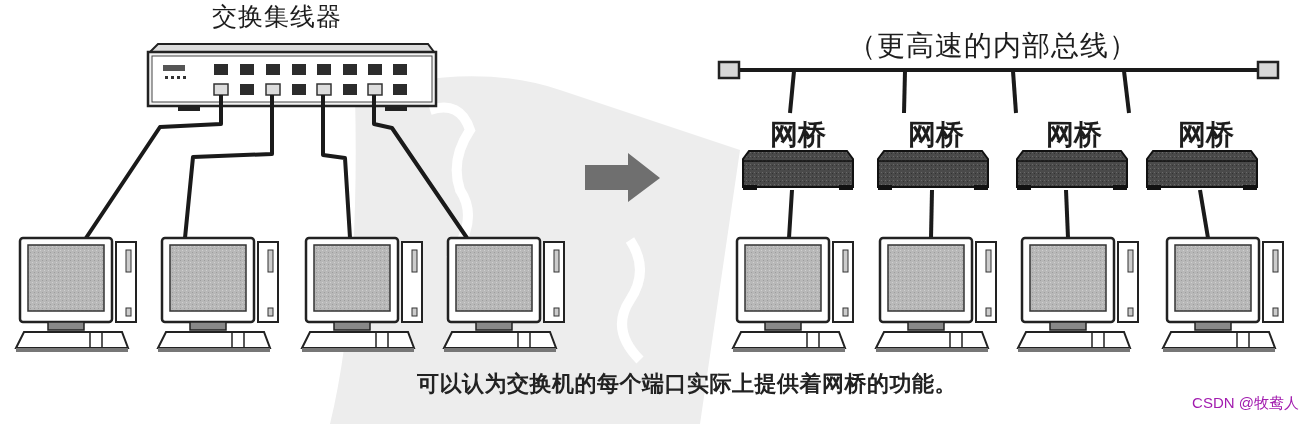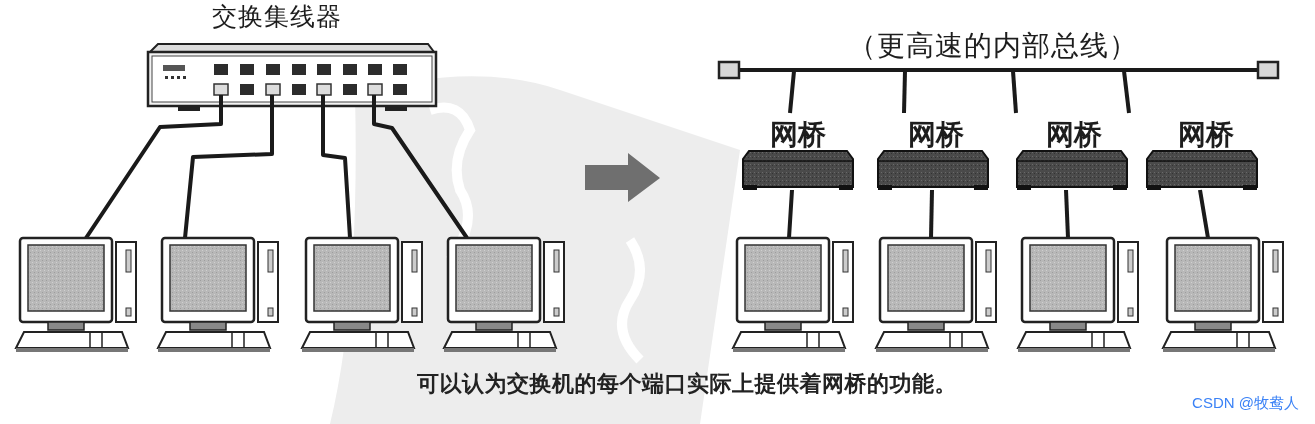--- a/index.html
+++ b/index.html
@@ -4,21 +4,21 @@
 <style>
   html, body { margin:0; padding:0; background:#ffffff; }
   body { width:1315px; height:424px; position:relative; overflow:hidden;
          font-family:"DejaVu Serif", "Liberation Serif", serif; color:#1a1a1a; }
   .layer { position:absolute; left:0; top:0; }
   .lbl { position:absolute; white-space:nowrap; color:#1d1d1d; line-height:1; }
   .title-left { left:212px; top:4px; font-size:25px; letter-spacing:1px; }
   .title-right { left:848px; top:32px; font-size:28px; letter-spacing:1px; }
   .bridge-lbl { font-size:28px; top:121px;font-weight:bold; }
   .caption { left:385px; top:372px; font-size:22px; font-weight:bold; letter-spacing:0.5px; color:#222;margin-left:32px; }
-  .watermark { right:16px; top:395px; font-size:15px; font-family:"Liberation Sans", sans-serif; color:#3b82f6; }
+  .watermark { right:16px; top:395px; font-size:15px; font-family:"Liberation Sans", sans-serif; color:#a21caf; }
 </style>
 </head>
 <body>
 
 <svg class="layer" width="1315" height="424">
   <path d="M355,95 Q470,60 560,90 L740,150 L700,424 L330,424 Q360,300 355,95 Z" fill="#ededed"></path>
   <path d="M430,110 q30,-10 40,20 q-20,30 -10,60 q20,30 -10,70" stroke="#ffffff" stroke-width="10" fill="none"></path>
   <path d="M630,240 q20,30 0,60 q-20,30 10,60" stroke="#ffffff" stroke-width="10" fill="none"></path>
 </svg>
 

